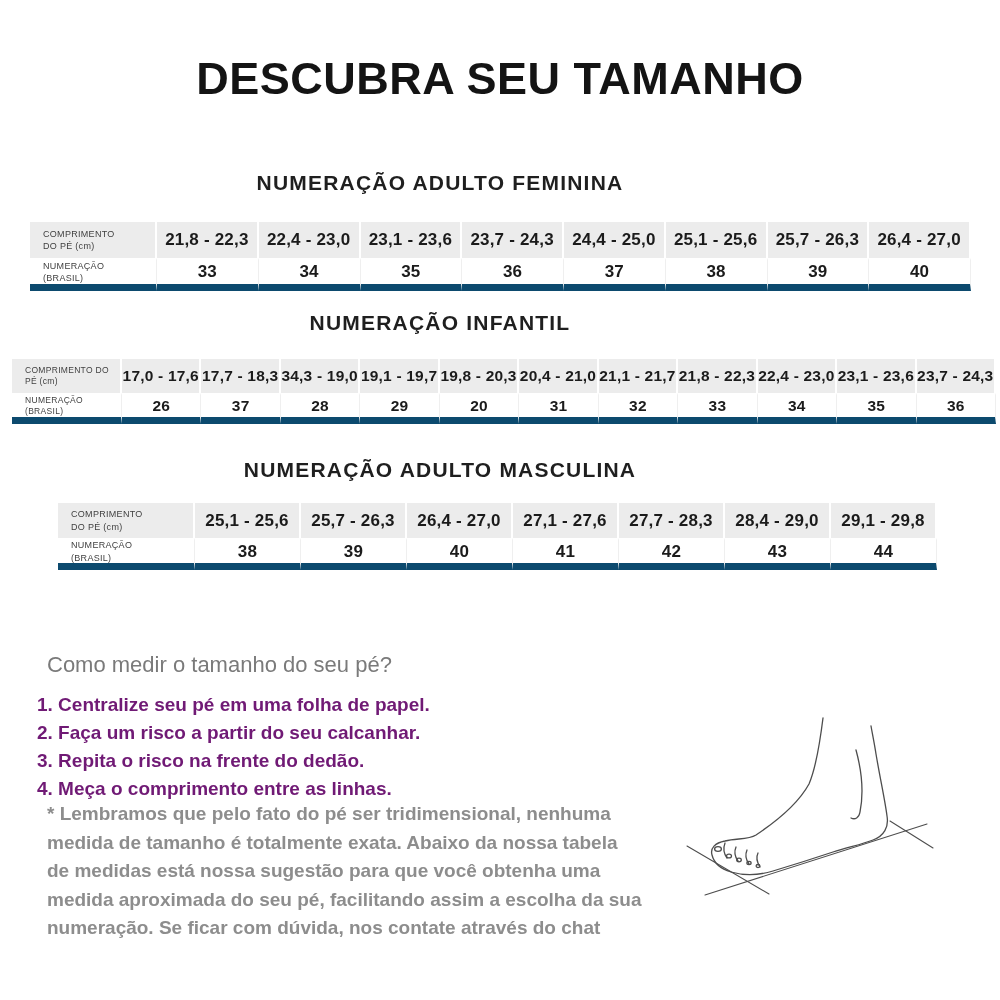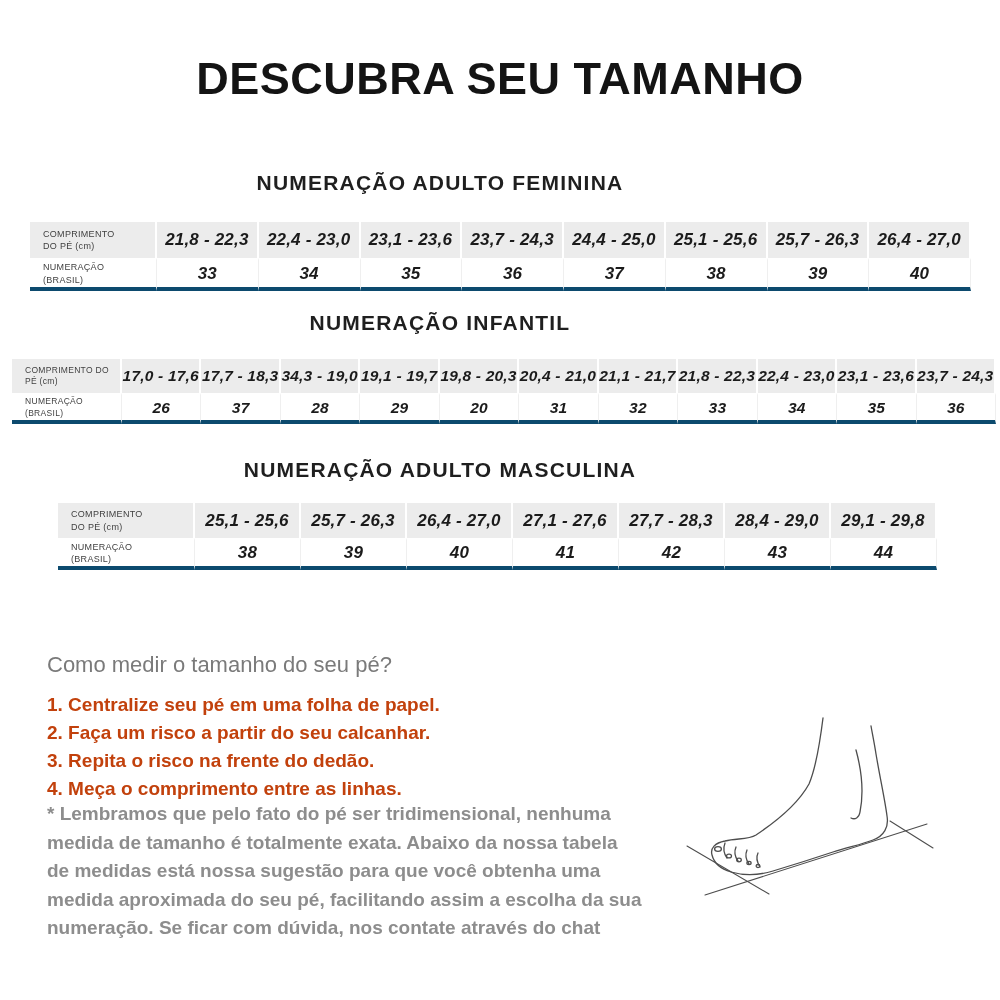--- a/index.html
+++ b/index.html
@@ -20,34 +20,34 @@
   .h-masc{top:458px;}
   .sizetable{
     position:absolute;display:grid;background:#0f766e;
   }
   .t-fem{top:222px;left:30px;width:941px;--hh:36px;--wh:33px;--nfs:17px;--lfs:9px;}
   .t-inf{top:359px;left:12px;width:984px;--hh:34px;--wh:31px;--nfs:15.5px;--lfs:8.5px;}
   .t-masc{top:503px;left:58px;width:879px;--hh:35px;--wh:32px;--nfs:17px;--lfs:9px;}
   .cell{box-sizing:border-box;display:flex;align-items:center;justify-content:center;}
   .hcell{background:#ececec;height:var(--hh);border-right:2px solid #ffffff;}
   .wcell{background:#ffffff;height:var(--wh);border-right:1px solid #efefef;
-         border-bottom:4px solid #0c4a6e;border-top:2px solid #ffffff;}
-  .num span{font-size:var(--nfs);font-weight:700;color:#1b1b1b;letter-spacing:0.2px;white-space:nowrap;font-style:italic;}
+         border-bottom:7px solid #0c4a6e;border-top:2px solid #ffffff;}
+  .num span{font-size:var(--nfs);font-weight:700;color:#1b1b1b;letter-spacing:0.2px;white-space:nowrap;}
   .lbl{justify-content:flex-start;padding-left:13px;}
   .lbl .labeltext{
     display:inline-block;max-width:86px;font-size:var(--lfs);font-weight:400;
     color:#3f3f3f;letter-spacing:0.3px;line-height:1.35;
   }
   .howto-heading{
     position:absolute;left:47px;top:652px;
     font-size:22px;font-weight:400;color:#7a7a7a;
   }
   .howto-steps{
-    position:absolute;left:47px;top:691px;width:600px;
-    font-size:19px;font-weight:700;color:#c2410c;line-height:28px;
+    position:absolute;left:37px;top:691px;width:600px;
+    font-size:19px;font-weight:700;color:#701a75;line-height:28px;
   }
   .disclaimer{
     position:absolute;left:47px;top:800px;width:595px;
     font-size:19px;font-weight:700;color:#8d8d8d;line-height:28.5px;
   }
   .foot-art{position:absolute;left:665px;top:688px;}
 </style>
 </head>
 <body>
 

